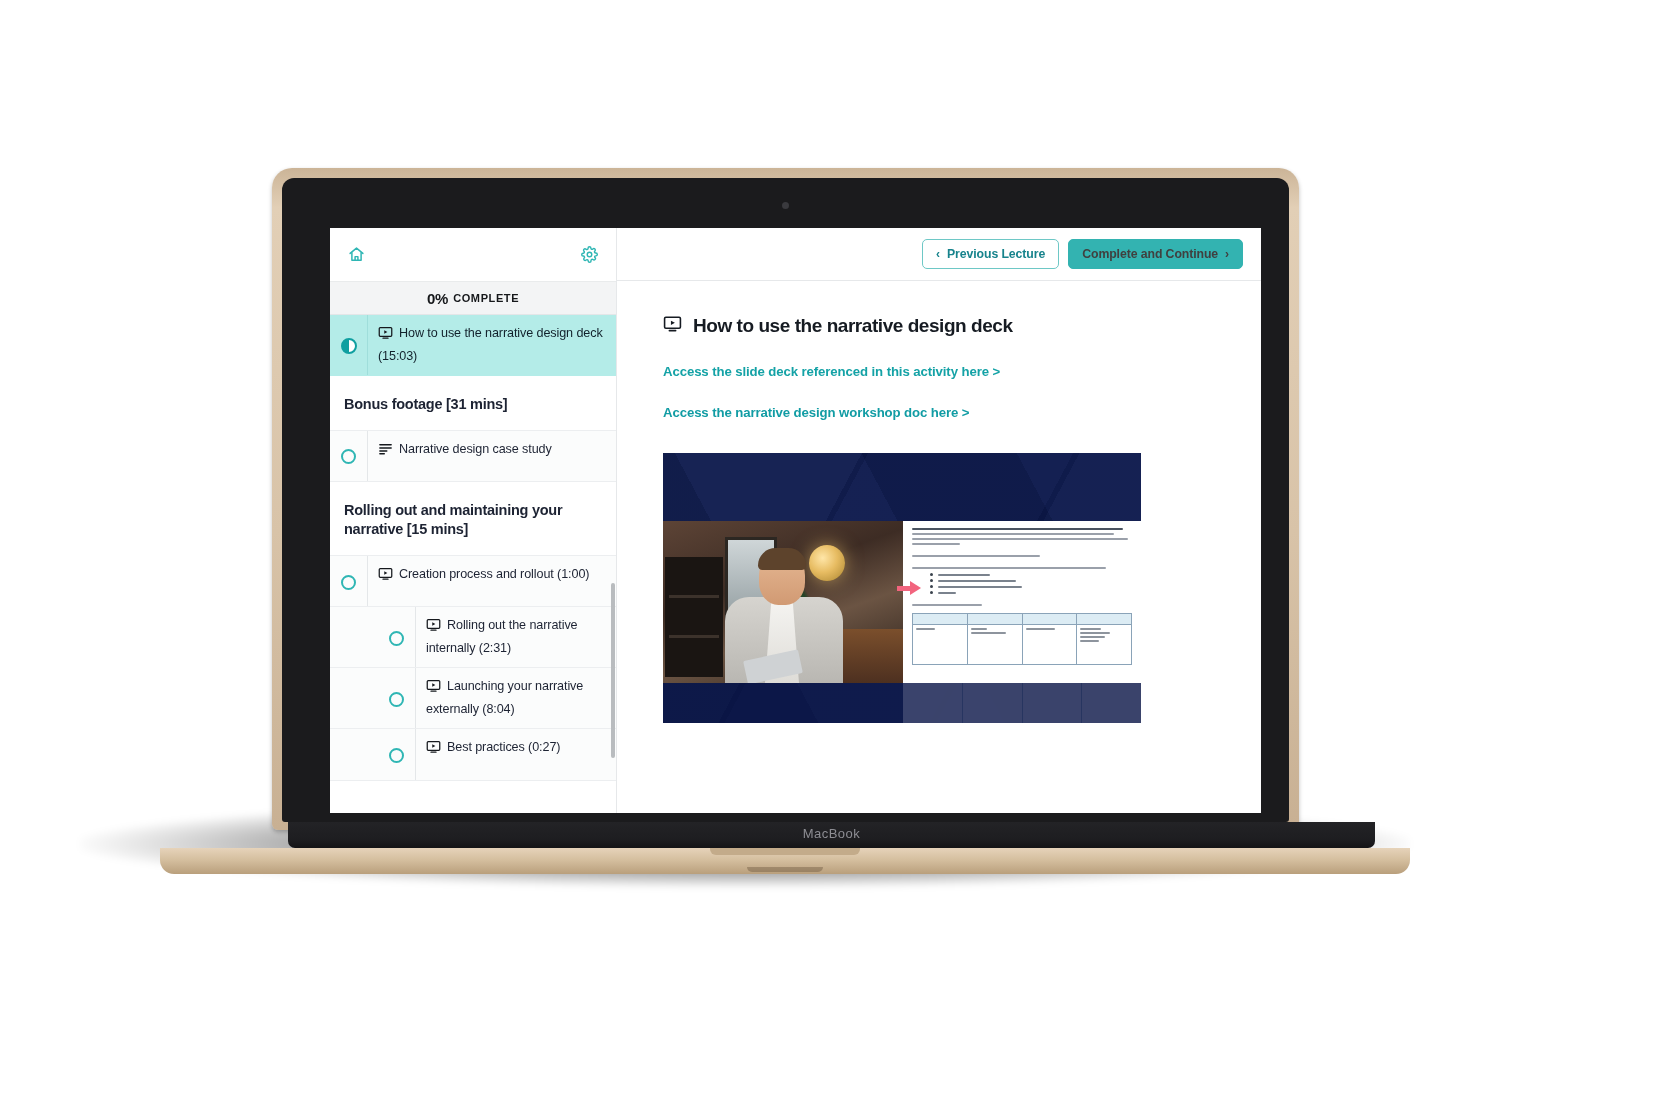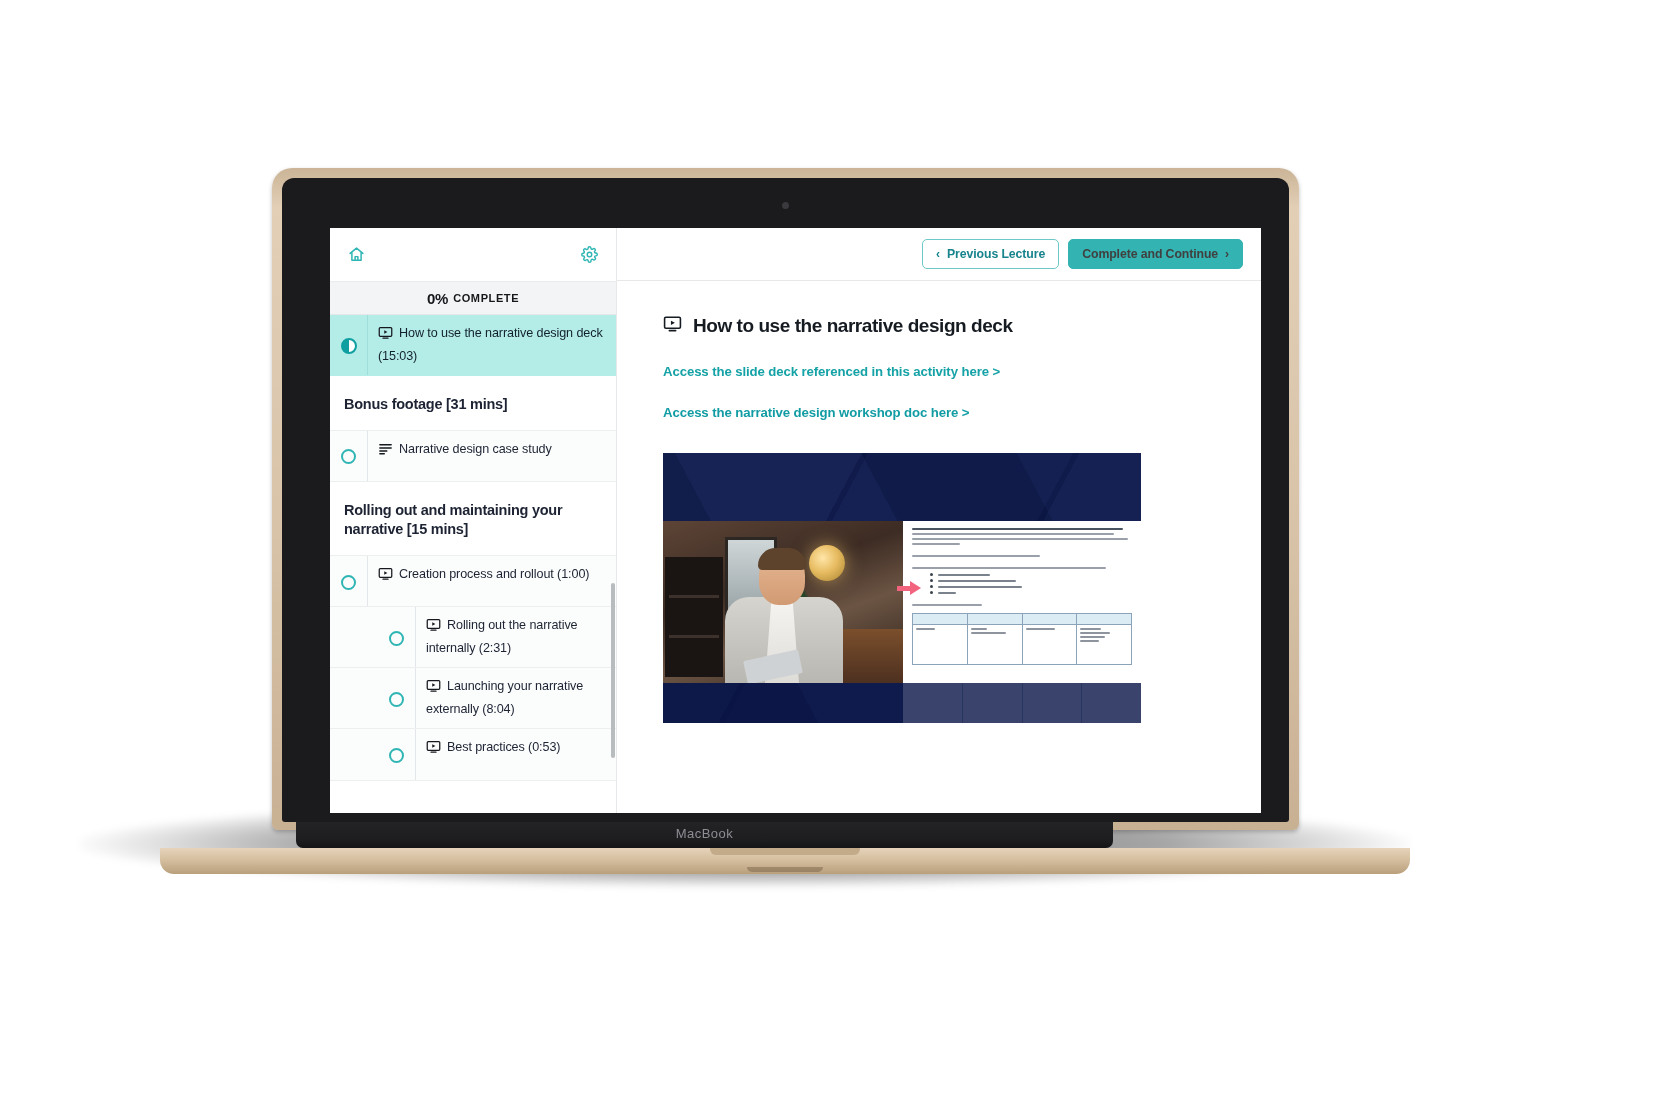--- a/index.html
+++ b/index.html
@@ -32,24 +32,23 @@
   .camera {
     position: absolute; left: 50%; top: 24px; width: 7px; height: 7px; margin-left: -3.5px;
     background: #3a3a3e; border-radius: 50%;
   }
   .screen {
     position: absolute; left: 48px; top: 50px; width: 931px; height: 585px;
     background: #ffffff; overflow: hidden;
   }
 
   .laptop-base {
-    position: absolute; left: 288px; top: 822px; width: 817px; height: 26px;
+    position: absolute; left: 288px; top: 822px; width: 1087px; height: 26px;
     background: linear-gradient(180deg, #232326 0%, #1d1d20 70%, #141416 100%);
     border-radius: 0 0 7px 7px;
-    margin-left: 8px;
   }
   .base-label {
     position: absolute; width: 100%; top: 4px; text-align: center;
     color: #8d8d93; font-size: 13px; letter-spacing: .5px;
     font-family: "Liberation Sans", sans-serif;
   }
   .laptop-foot {
     position: absolute; left: 160px; top: 848px; width: 1250px; height: 26px;
     background: linear-gradient(180deg, #e6d3ba 0%, #d5bf9f 45%, #b99f7c 100%);
     border-radius: 0 0 14px 14px;
@@ -385,21 +384,21 @@
                 <div class="lec-status">
                   <span class="ring"></span>
                 </div>
                 <div class="lec-body">
                   <span class="lec-type-icon">
                     <svg width="15" height="15" viewBox="0 0 24 24" fill="none" stroke="#15181d" stroke-width="2">
                       <rect x="2" y="4" width="20" height="14" rx="1.6"></rect>
                       <path d="M10 8.4l5 2.8-5 2.8z" fill="#15181d" stroke="none"></path>
                       <path d="M8 21h8" stroke-linecap="round"></path>
                     </svg>
-                  </span><span>Best practices (0:53)</span>
+                  </span><span>Best practices (0:27)</span>
                 </div>
               </div>
 
             </div>
 
             <div class="progress-bar">
               <span class="pct">0%</span>
               <span class="pct-label">COMPLETE</span>
             </div>
 

